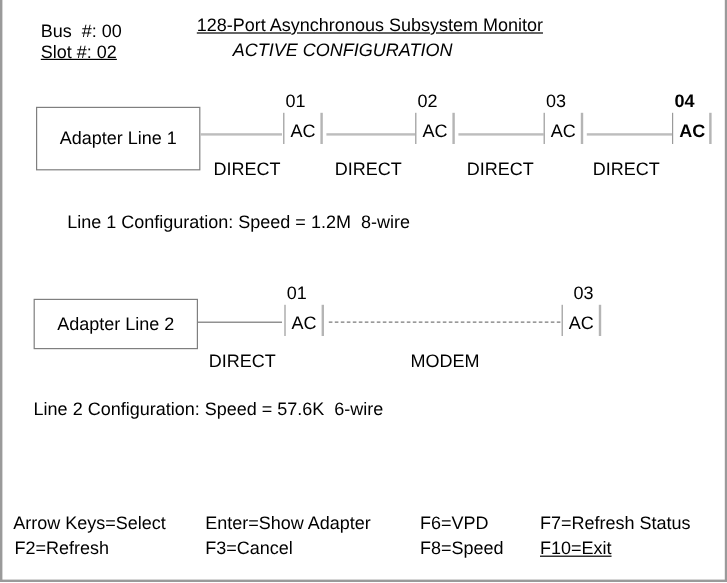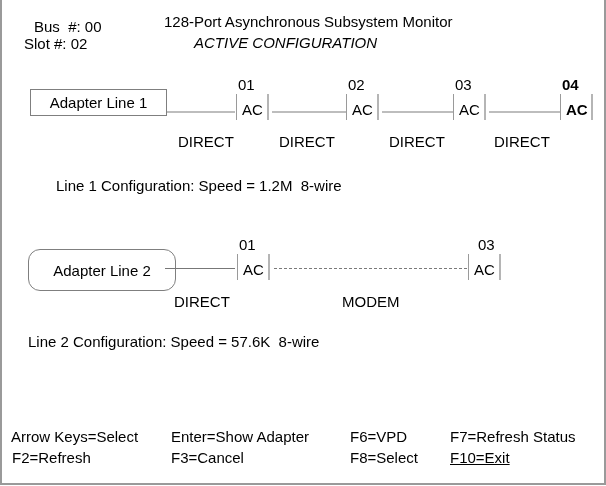--- a/index.html
+++ b/index.html
@@ -19,25 +19,25 @@
     .port .bl  { position: absolute; left: 0; top: 18px; height: 26px; border-left: 1px solid #9a9a9a; }
     .port .br  { position: absolute; left: 31px; top: 18px; height: 26px; border-left: 2px solid #b5b5b5; }
     .fkey { position: absolute; font-size: 15px; cursor: pointer; white-space: pre; }
   </style>
 </head>
 <body>
 
 <div id="frame"></div>
 
 <div class="t" style="left:34px;top:18px;">Bus  #: 00</div>
-<div class="t" style="left:24px;top:35px;">Slot #: 02</div>
-<div class="t" style="left:164px;top:13px;">128-Port Asynchronous Subsystem Monitor</div>
+<div class="t" style="left:34px;top:35px;text-decoration:underline;">Slot #: 02</div>
+<div class="t" style="left:164px;top:13px;text-decoration:underline;">128-Port Asynchronous Subsystem Monitor</div>
 <div class="t" style="left:194px;top:34px;font-style:italic;">ACTIVE CONFIGURATION</div>
 
-<div class="box" style="left:30px;top:89px;width:137px;height:27px;">
+<div class="box" style="left:30px;top:89px;width:137px;height:53px;">
   <span>Adapter Line 1</span>
 </div>
 
 <div class="hline" style="left:167px;top:111px;width:68px;"></div>
 <div class="hline" style="left:272px;top:111px;width:74px;"></div>
 <div class="hline" style="left:382px;top:111px;width:71px;"></div>
 <div class="hline" style="left:489px;top:111px;width:71px;"></div>
 
 <div class="port" style="left:236px;top:76px;width:36px;height:46px;">
   <span class="num">01</span>
@@ -64,21 +64,21 @@
   <span class="br"></span>
 </div>
 
 <div class="t" style="left:178px;top:133px;">DIRECT</div>
 <div class="t" style="left:279px;top:133px;">DIRECT</div>
 <div class="t" style="left:389px;top:133px;">DIRECT</div>
 <div class="t" style="left:494px;top:133px;">DIRECT</div>
 
 <div class="t" style="left:28px;top:177px;margin-left:28px;">Line 1 Configuration: Speed = 1.2M  8-wire</div>
 
-<div class="box" style="left:28px;top:249px;width:148px;height:42px;border-radius:12px;">
+<div class="box" style="left:28px;top:249px;width:137px;height:42px;">
   <span>Adapter Line 2</span>
 </div>
 
 <div class="hline" style="left:165px;top:268px;width:70px;border-top:1px solid #777;"></div>
 <div class="dline" style="left:274px;top:268px;width:193px;border-top:1px dashed #7a7a7a;"></div>
 
 <div class="port" style="left:237px;top:236px;width:36px;height:46px;">
   <span class="num">01</span>
   <span class="bl"></span>
   <span class="ac">AC</span>
@@ -87,22 +87,22 @@
 <div class="port" style="left:468px;top:236px;width:36px;height:46px;">
   <span class="num" style="left:10px;">03</span>
   <span class="bl"></span>
   <span class="ac">AC</span>
   <span class="br"></span>
 </div>
 
 <div class="t" style="left:174px;top:293px;">DIRECT</div>
 <div class="t" style="left:342px;top:293px;">MODEM</div>
 
-<div class="t" style="left:28px;top:333px;">Line 2 Configuration: Speed = 57.6K  8-wire</div>
+<div class="t" style="left:28px;top:333px;">Line 2 Configuration: Speed = 57.6K  6-wire</div>
 
 <div class="fkey" style="left:11px;top:428px;">Arrow Keys=Select</div>
 <div class="fkey" style="left:171px;top:428px;">Enter=Show Adapter</div>
 <div class="fkey" style="left:350px;top:428px;">F6=VPD</div>
 <div class="fkey" style="left:450px;top:428px;">F7=Refresh Status</div>
 <div class="fkey" style="left:12px;top:449px;">F2=Refresh</div>
 <div class="fkey" style="left:171px;top:449px;">F3=Cancel</div>
-<div class="fkey" style="left:350px;top:449px;">F8=Select</div>
+<div class="fkey" style="left:350px;top:449px;">F8=Speed</div>
 <div class="fkey" style="left:450px;top:449px;text-decoration:underline;">F10=Exit</div>
 
 </body></html>

